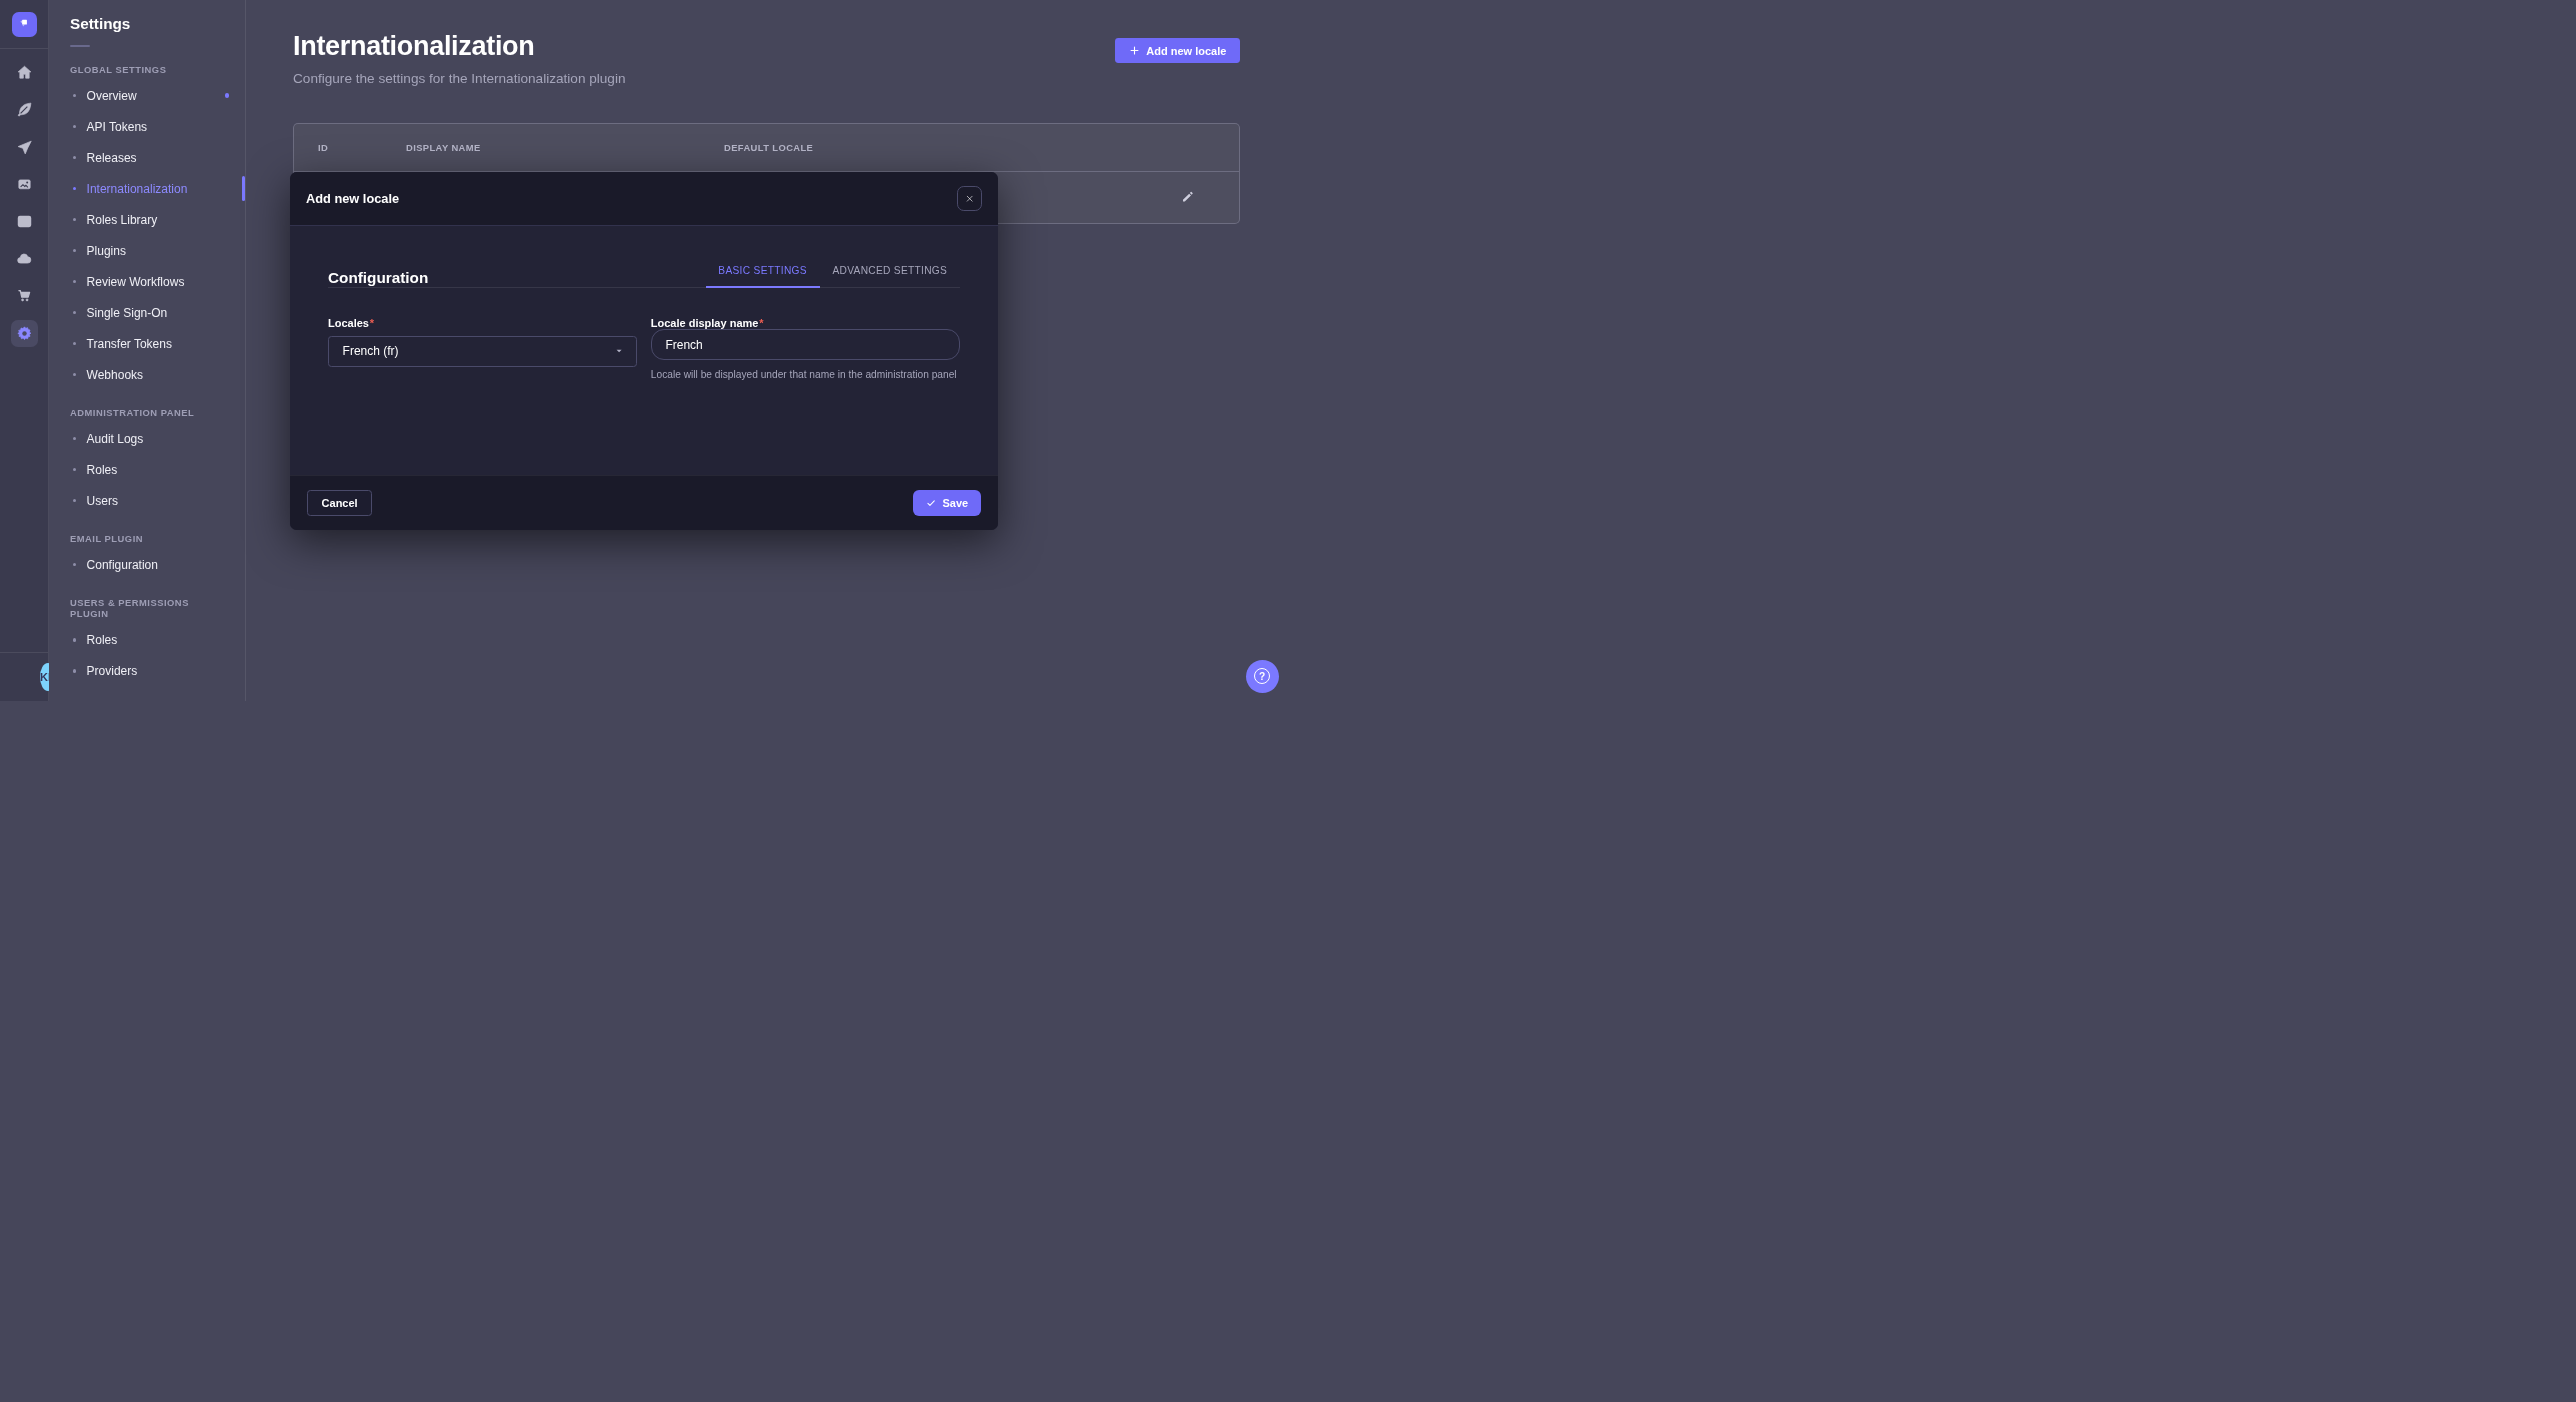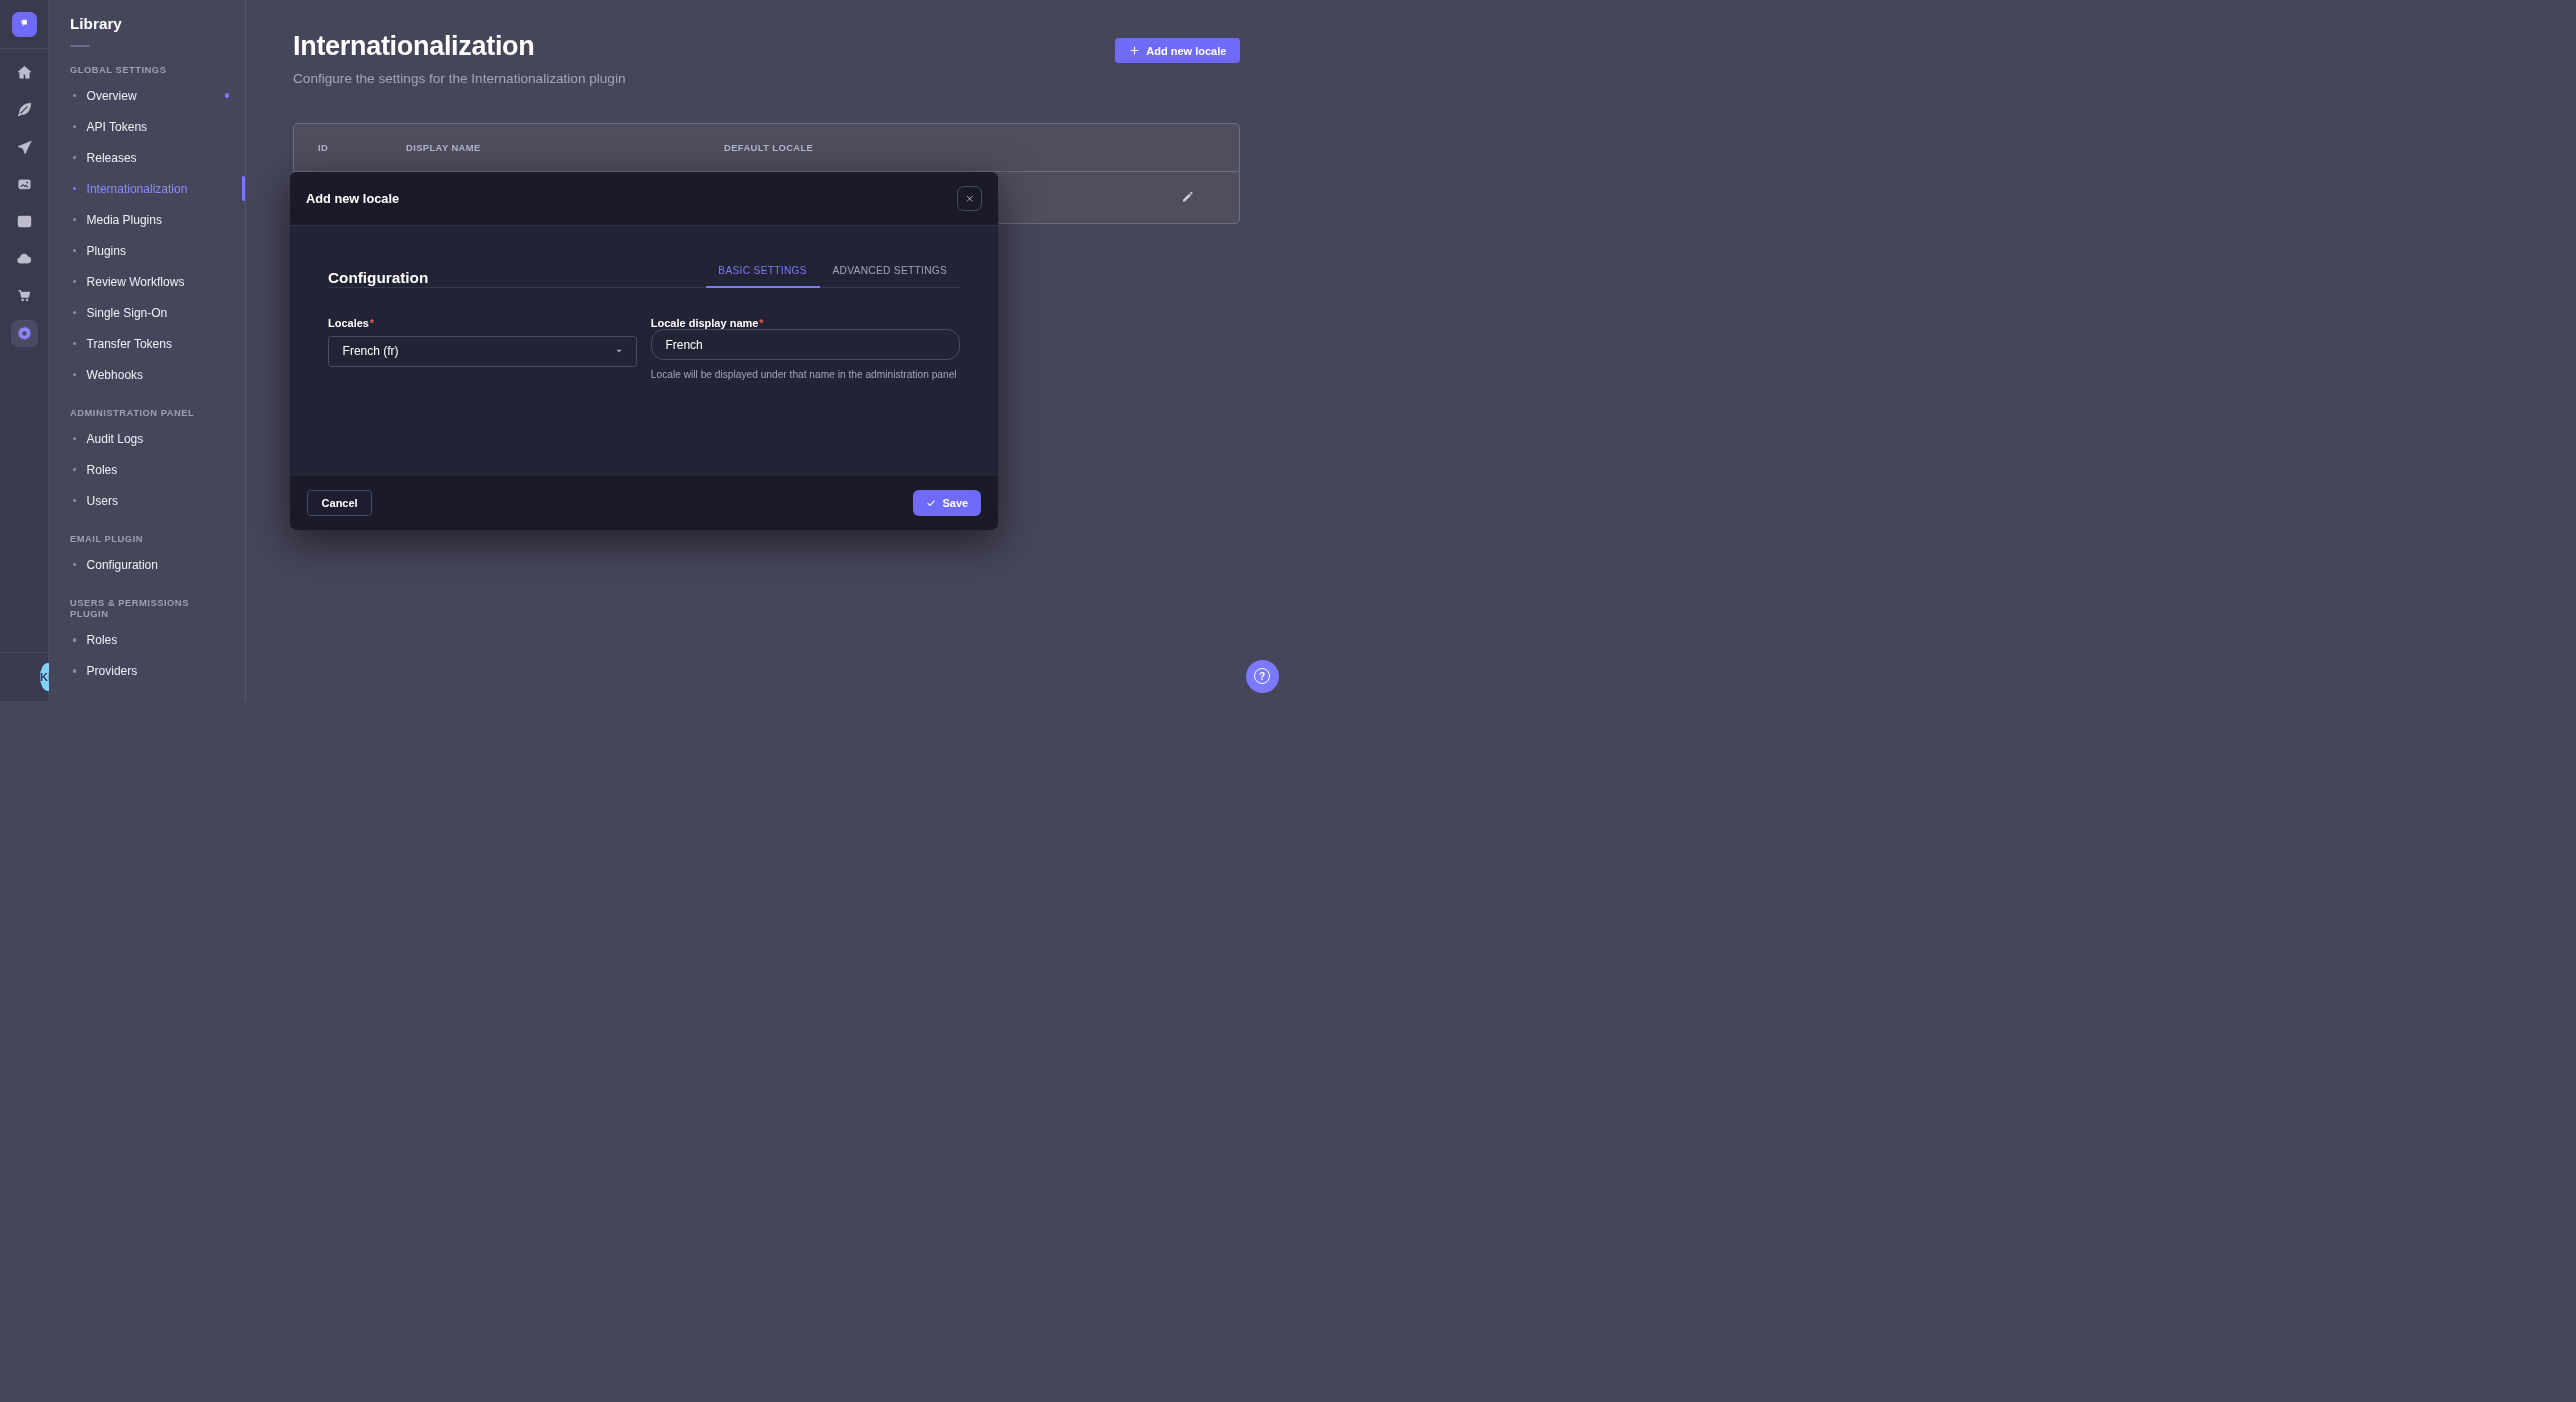--- a/index.html
+++ b/index.html
@@ -247,21 +247,21 @@
           </svg>
         </span>
       </div>
     </nav>
   <div class="rail-bottom">
     <div class="avatar">KD</div>
   </div>
 </aside>
 
 <aside class="sidebar">
-  <h1>Library</h1>
+  <h1>Settings</h1>
   <div class="title-divider"></div>
   <nav id="sideNav">
       <div class="side-section-label">GLOBAL SETTINGS</div>
       <div class="side-item">
         <span class="bullet"></span>
         <span>Overview</span>
         <span class="notif-dot"></span>
       </div>
       <div class="side-item">
         <span class="bullet"></span>
@@ -270,21 +270,21 @@
       <div class="side-item">
         <span class="bullet"></span>
         <span>Releases</span>
       </div>
       <div class="side-item active">
         <span class="bullet"></span>
         <span>Internationalization</span>
       </div>
       <div class="side-item">
         <span class="bullet"></span>
-        <span>Media Plugins</span>
+        <span>Roles Library</span>
       </div>
       <div class="side-item">
         <span class="bullet"></span>
         <span>Plugins</span>
       </div>
       <div class="side-item">
         <span class="bullet"></span>
         <span>Review Workflows</span>
       </div>
       <div class="side-item">

